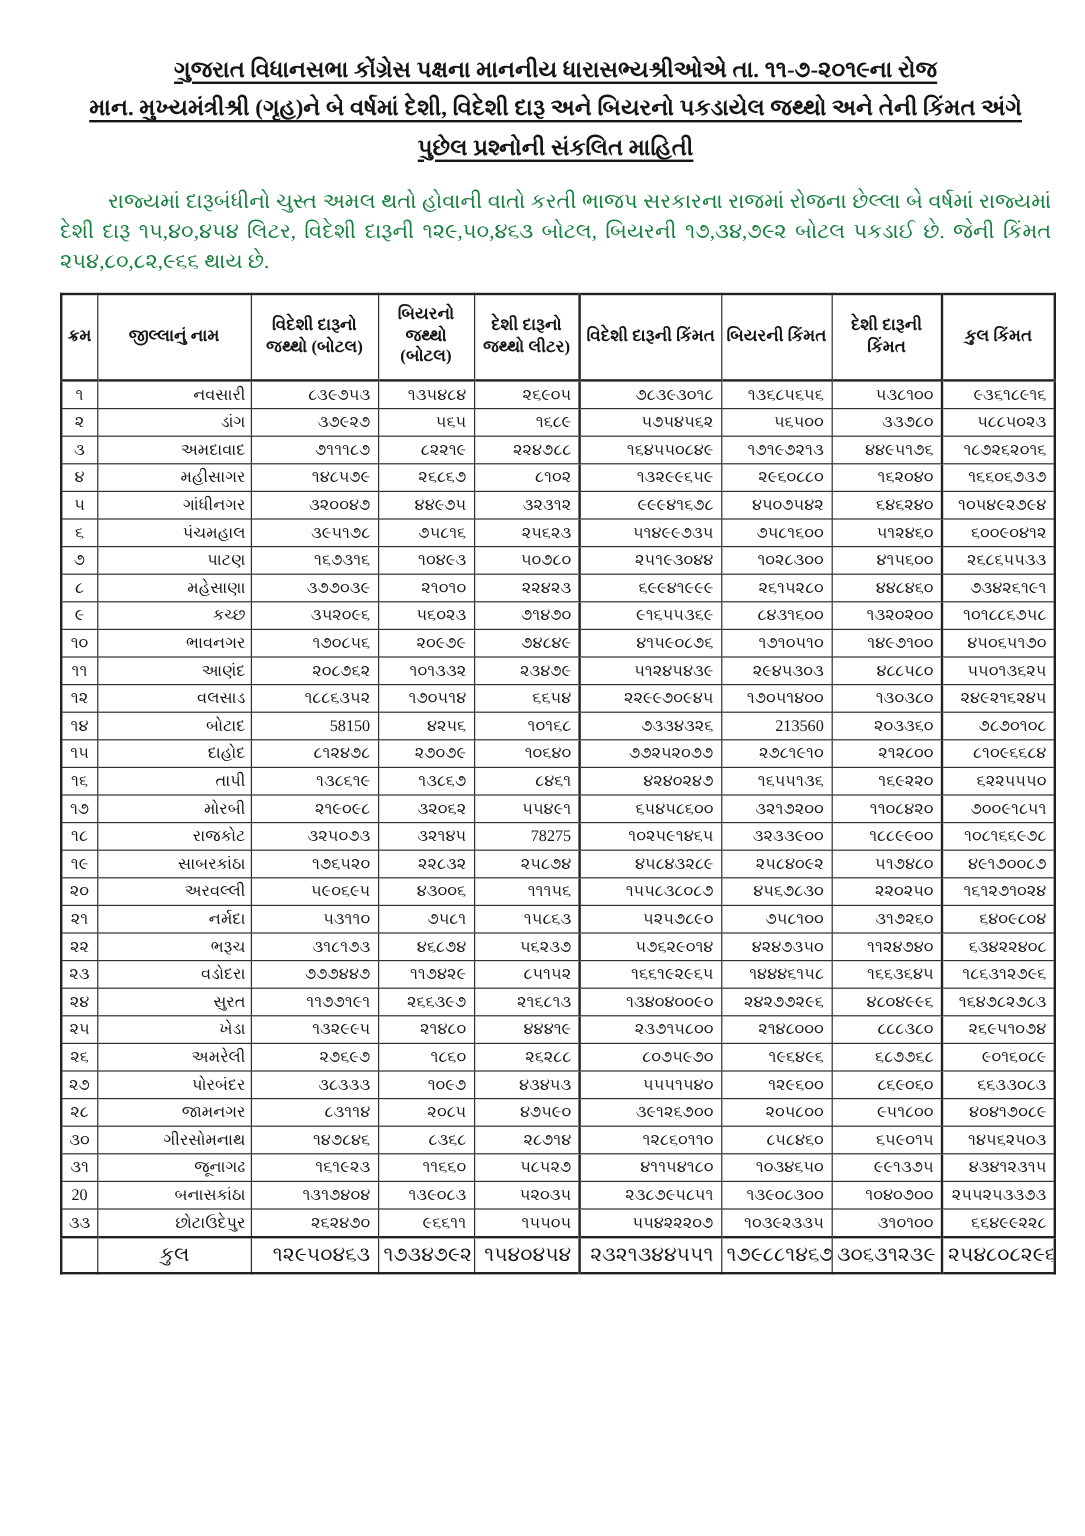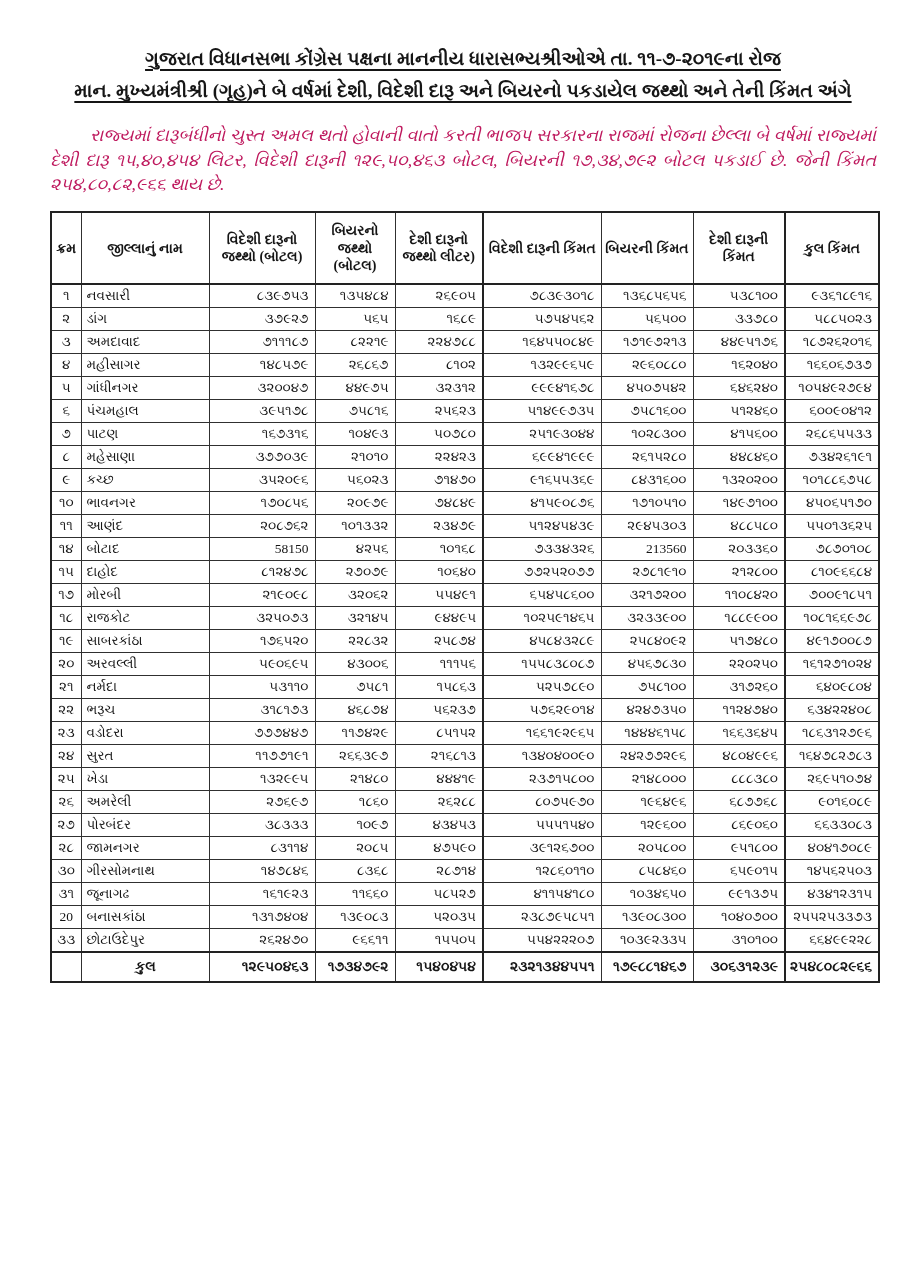--- a/index.html
+++ b/index.html
@@ -8,21 +8,21 @@
     color:#151515;
     font-family:"Liberation Serif","DejaVu Serif",serif;
     -webkit-font-smoothing:antialiased;
   }
   .page { padding:44px 26px 3px 50px; }
 
   .title-block { text-align:center; font-weight:bold; font-size:19px; line-height:1.6; margin:0 16px 16px 14px; }
   .title-line { display:inline; text-decoration:underline; text-decoration-thickness:1.5px; text-underline-offset:4px; }
   .title-row { margin-bottom:2px; }
 
-  .intro { font-size:17.5px; line-height:1.42; text-align:justify; margin:14px 2px 14px 0; text-indent:40px; color:#be185d;font-style:italic; }
+  .intro { font-size:17.5px; line-height:1.42; text-align:justify; margin:14px 2px 14px 0; text-indent:40px; color:#15803d; }
 
   table.seizure {
     border-collapse:collapse;
     width:828px;
     table-layout:fixed;
     border:2px solid #222222;
     margin-top:4px;
   }
   .seizure th, .seizure td {
     border:1px solid #303030;
@@ -30,36 +30,37 @@
     overflow:hidden;
   }
   .seizure thead th {
     font-size:14px; font-weight:bold; text-align:center;
     height:66px; padding:2px 3px; line-height:1.25; white-space:normal;
     border-bottom:2px solid #222222;
   }
   .seizure tbody td { font-size:13.5px; height:20px; white-space:nowrap; }
   .seizure td.num { text-align:right; padding-right:6px; }
   .seizure td.sr  { text-align:center; padding:1px 2px; }
-  .seizure td.name{ text-align:left; padding-left:5px; }
+  .seizure td.name{ text-align:right; padding-left:5px; }
   .seizure tfoot td {
-    font-weight:bold; font-size:14px; height:26px;
+    font-weight:normal; font-size:17px; height:26px;
     border-top:2px solid #222222; white-space:nowrap;
   }
   .seizure tfoot td.name { text-align:center; }
   .bl2 { border-left-width:2px !important; border-left-color:#222222 !important; }
 </style>
 </head>
 <body>
 
 <div class="page">
 
   <div class="title-block">
     <div class="title-row"><span class="title-line">ગુજરાત વિધાનસભા કોંગ્રેસ પક્ષના માનનીય ધારાસભ્યશ્રીઓએ તા. ૧૧-૭-૨૦૧૯ના રોજ</span></div>
     <div class="title-row"><span class="title-line">માન. મુખ્યમંત્રીશ્રી (ગૃહ)ને બે વર્ષમાં દેશી, વિદેશી દારૂ અને બિયરનો પકડાયેલ જથ્થો અને તેની કિંમત અંગે</span></div>
+    <div class="title-row"><span class="title-line">પુછેલ પ્રશ્નોની સંકલિત માહિતી</span></div>
   </div>
 
   <p class="intro">રાજ્યમાં દારૂબંધીનો ચુસ્ત અમલ થતો હોવાની વાતો કરતી ભાજપ સરકારના રાજમાં રોજના છેલ્લા બે વર્ષમાં રાજ્યમાં દેશી દારૂ ૧૫,૪૦,૪૫૪ લિટર, વિદેશી દારૂની ૧૨૯,૫૦,૪૬૩ બોટલ, બિયરની ૧૭,૩૪,૭૯૨ બોટલ પકડાઈ છે. જેની કિંમત ૨૫૪,૮૦,૮૨,૯૬૬ થાય છે.</p>
 
   <table class="seizure">
     <colgroup>
       <col style="width:30px">
         <col style="width:128px">
         <col style="width:106px">
       <col style="width:80px">
@@ -198,20 +199,31 @@
           <td class="name">આણંદ</td>
           <td class="num">૨૦૮૭૬૨</td>
           <td class="num">૧૦૧૩૩૨</td>
           <td class="num">૨૩૪૭૯</td>
           <td class="num bl2">૫૧૨૪૫૪૩૯</td>
           <td class="num">૨૯૪૫૩૦૩</td>
           <td class="num">૪૮૮૫૮૦</td>
           <td class="num bl2">૫૫૦૧૩૬૨૫</td>
         </tr>
         <tr>
+          <td class="sr">૧૨</td>
+          <td class="name">વલસાડ</td>
+          <td class="num">૧૮૮૬૩૫૨</td>
+          <td class="num">૧૭૦૫૧૪</td>
+          <td class="num">૬૬૫૪</td>
+          <td class="num bl2">૨૨૯૯૭૦૯૪૫</td>
+          <td class="num">૧૭૦૫૧૪૦૦</td>
+          <td class="num">૧૩૦૩૮૦</td>
+          <td class="num bl2">૨૪૯૨૧૬૨૪૫</td>
+        </tr>
+        <tr>
           <td class="sr">૧૪</td>
           <td class="name">બોટાદ</td>
           <td class="num">58150</td>
           <td class="num">૪૨૫૬</td>
           <td class="num">૧૦૧૬૮</td>
           <td class="num bl2">૭૩૩૪૩૨૬</td>
           <td class="num">213560</td>
           <td class="num">૨૦૩૩૬૦</td>
           <td class="num bl2">૭૮૭૦૧૦૮</td>
         </tr>
@@ -220,36 +232,47 @@
           <td class="name">દાહોદ</td>
           <td class="num">૮૧૨૪૭૮</td>
           <td class="num">૨૭૦૭૯</td>
           <td class="num">૧૦૬૪૦</td>
           <td class="num bl2">૭૭૨૫૨૦૭૭</td>
           <td class="num">૨૭૮૧૯૧૦</td>
           <td class="num">૨૧૨૮૦૦</td>
           <td class="num bl2">૮૧૦૯૬૬૮૪</td>
         </tr>
         <tr>
+          <td class="sr">૧૬</td>
+          <td class="name">તાપી</td>
+          <td class="num">૧૩૮૬૧૯</td>
+          <td class="num">૧૩૮૬૭</td>
+          <td class="num">૮૪૬૧</td>
+          <td class="num bl2">૪૨૪૦૨૪૭</td>
+          <td class="num">૧૬૫૫૧૩૬</td>
+          <td class="num">૧૬૯૨૨૦</td>
+          <td class="num bl2">૬૨૨૫૫૫૦</td>
+        </tr>
+        <tr>
           <td class="sr">૧૭</td>
           <td class="name">મોરબી</td>
           <td class="num">૨૧૯૦૯૮</td>
           <td class="num">૩૨૦૬૨</td>
           <td class="num">૫૫૪૯૧</td>
           <td class="num bl2">૬૫૪૫૮૬૦૦</td>
           <td class="num">૩૨૧૭૨૦૦</td>
           <td class="num">૧૧૦૮૪૨૦</td>
           <td class="num bl2">૭૦૦૯૧૮૫૧</td>
         </tr>
         <tr>
           <td class="sr">૧૮</td>
           <td class="name">રાજકોટ</td>
           <td class="num">૩૨૫૦૭૩</td>
           <td class="num">૩૨૧૪૫</td>
-          <td class="num">૯૪૪૯૫</td>
+          <td class="num">78275</td>
           <td class="num bl2">૧૦૨૫૯૧૪૬૫</td>
           <td class="num">૩૨૩૩૯૦૦</td>
           <td class="num">૧૮૮૯૯૦૦</td>
           <td class="num bl2">૧૦૮૧૬૬૯૭૮</td>
         </tr>
         <tr>
           <td class="sr">૧૯</td>
           <td class="name">સાબરકાંઠા</td>
           <td class="num">૧૭૬૫૨૦</td>
           <td class="num">૨૨૮૩૨</td>

